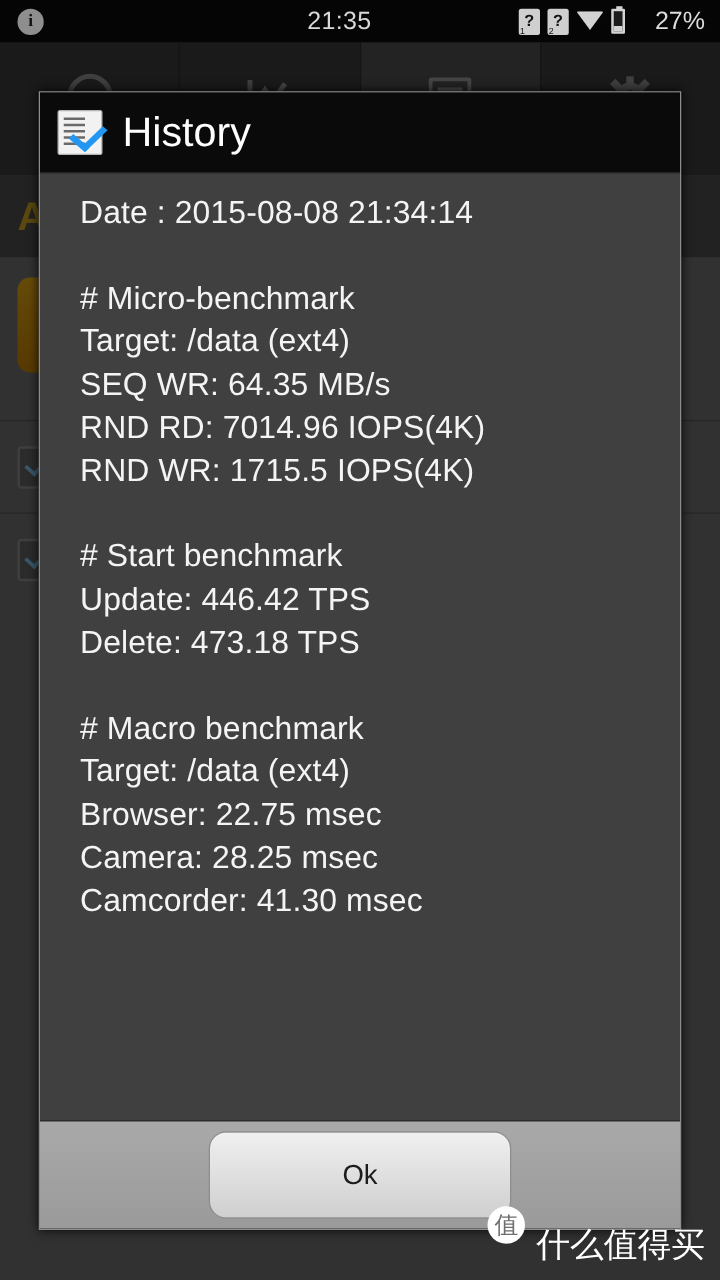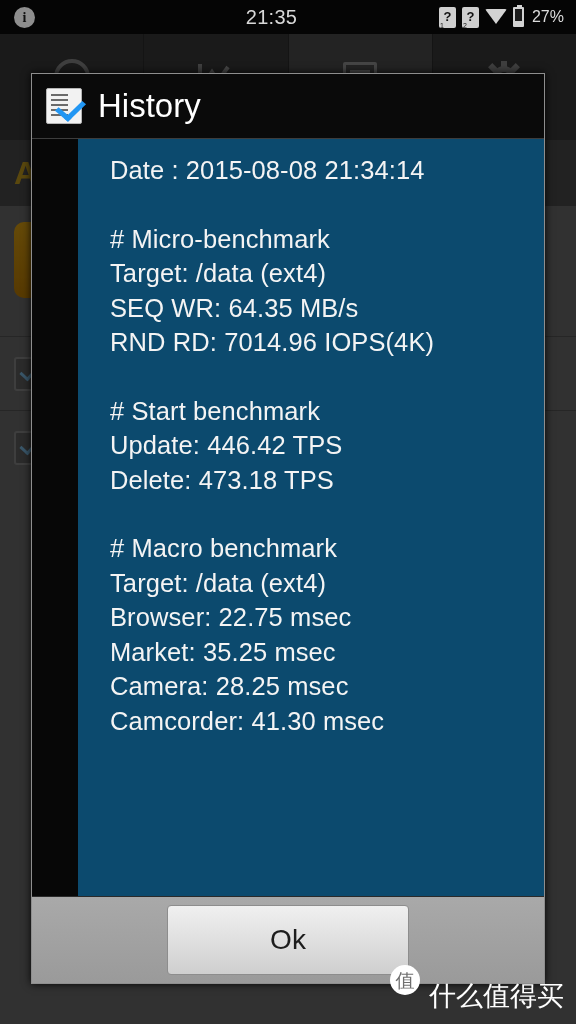--- a/index.html
+++ b/index.html
@@ -96,22 +96,22 @@
   }
   .battery-icon::before {
     content: "";
     position: absolute;
     top: -4px; left: 2px;
     width: 5px; height: 3px;
     background: #d3d3d3;
   }
   #battery-pct {
     color: #dcdcdc;
-    font-size: 16px;
-    margin-left: 2px;
+    font-size: 20px;
+    margin-left: 18px;
   }
 
   
   #app-bg {
     position: absolute;
     left: 0; top: 34px;
     width: 576px; height: 990px;
     background: #6e6e6e;
     z-index: 1;
   }
@@ -329,22 +329,21 @@
     color: #ffffff;
     font-size: 33px;
     margin-left: 16px;
     font-weight: normal;
   }
   #dialog-body {
     flex: 1;
     overflow: hidden;
     padding: 14px 32px 10px 32px;
     box-sizing: border-box;
-    background: #0c4a6e;
-    margin-left: 46px;
+    background: #404040;
   }
   .rtxt {
     color: #f4f4f4;
     font-size: 25.5px;
     line-height: 34.5px;
     white-space: pre;
     letter-spacing: 0.1px;
   }
   .blank-line { height: 34px; }
   #dialog-footer {
@@ -353,23 +352,23 @@
     background: linear-gradient(to bottom, #a9a9a9, #9a9a9a);
     border-top: 1px solid #2a2a2a;
     display: flex;
     align-items: center;
     justify-content: center;
   }
   #ok-button {
     width: 240px; height: 68px;
     background: linear-gradient(to bottom, #f0f0f0, #cfcfcf);
     border: 1px solid #8d8d8d;
-    border-radius: 4px;
+    border-radius: 14px;
     color: #1d1d1d;
-    font-size: 28px;
+    font-size: 22px;
     display: flex;
     align-items: center;
     justify-content: center;
     cursor: pointer;
   }
 
   
   #watermark {
     position: absolute;
     right: 12px; bottom: 10px;
@@ -503,31 +502,31 @@
   </div>
 
   <div id="dialog-body">
     <div class="rtxt">Date : 2015-08-08 21:34:14</div>
     <div class="blank-line"></div>
 
     <div class="rtxt"># Micro-benchmark</div>
     <div class="rtxt">Target: /data (ext4)</div>
     <div class="rtxt">SEQ WR: 64.35 MB/s</div>
     <div class="rtxt">RND RD: 7014.96 IOPS(4K)</div>
+    <div class="rtxt">RND WR: 1715.5 IOPS(4K)</div>
     <div class="blank-line"></div>
 
     <div class="rtxt"># Start benchmark</div>
     <div class="rtxt">Update: 446.42 TPS</div>
     <div class="rtxt">Delete: 473.18 TPS</div>
     <div class="blank-line"></div>
 
     <div class="rtxt"># Macro benchmark</div>
     <div class="rtxt">Target: /data (ext4)</div>
     <div class="rtxt">Browser: 22.75 msec</div>
-    <div class="rtxt">Market: 35.25 msec</div>
     <div class="rtxt">Camera: 28.25 msec</div>
     <div class="rtxt">Camcorder: 41.30 msec</div>
   </div>
 
   <div id="dialog-footer">
     <div id="ok-button">Ok</div>
   </div>
 </div>
 
 <div id="watermark">

